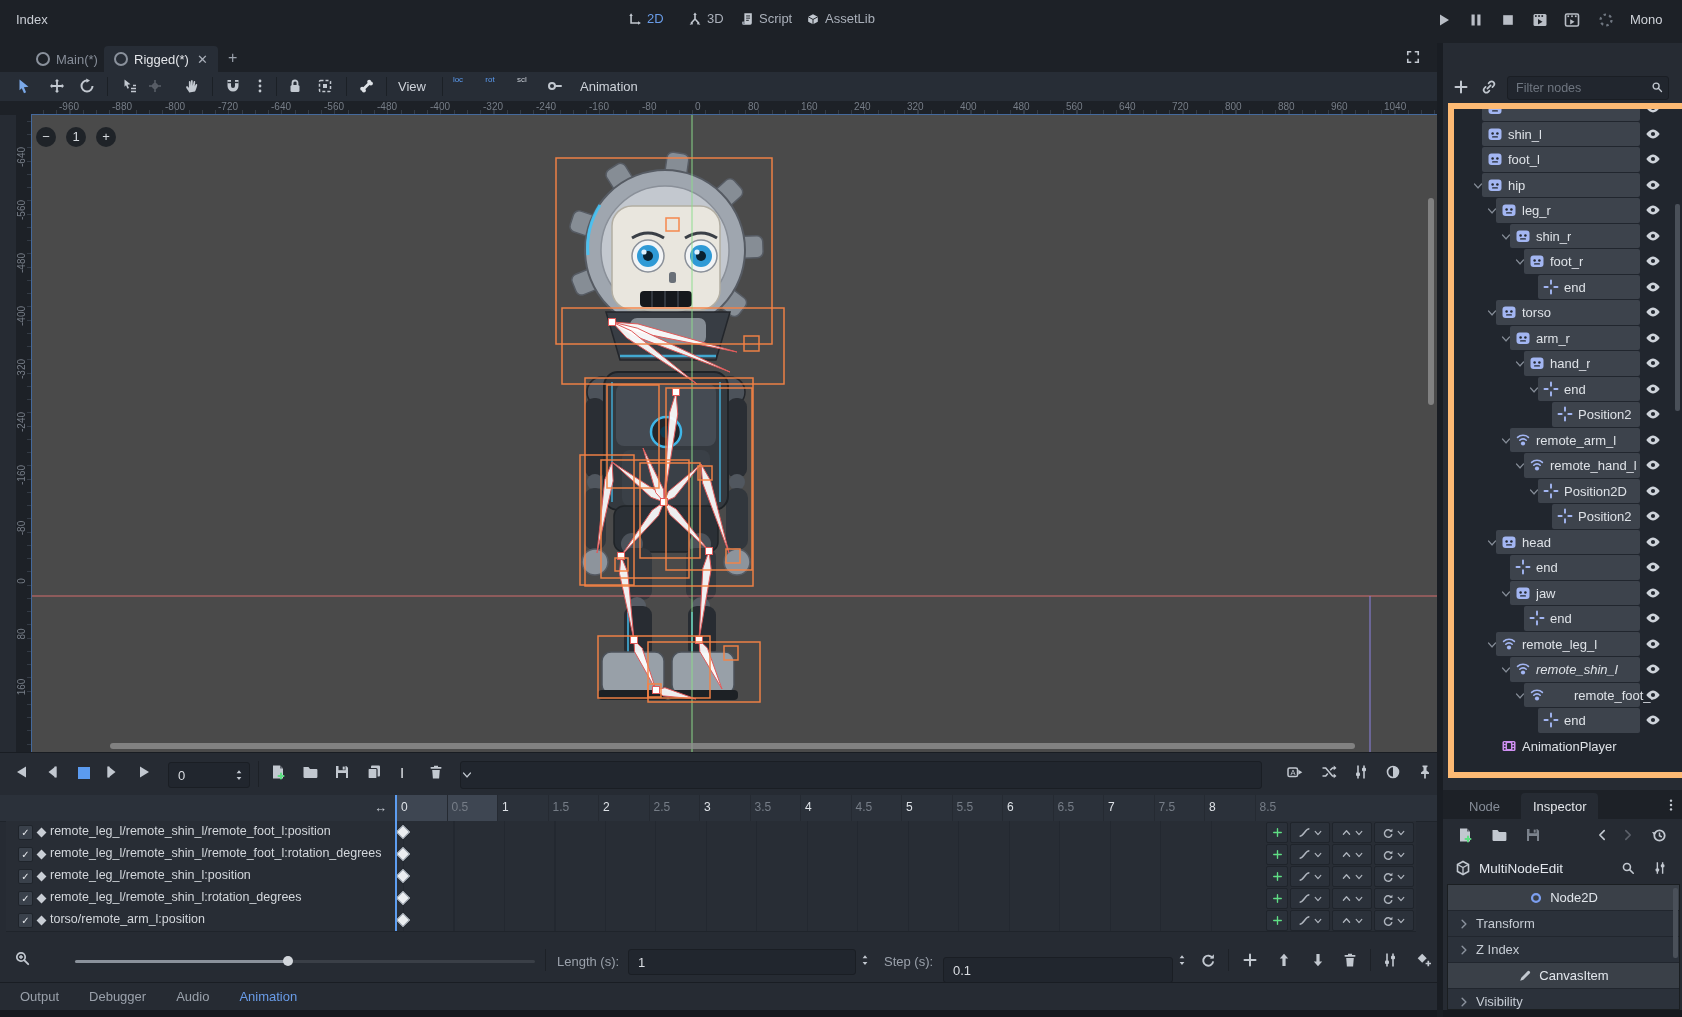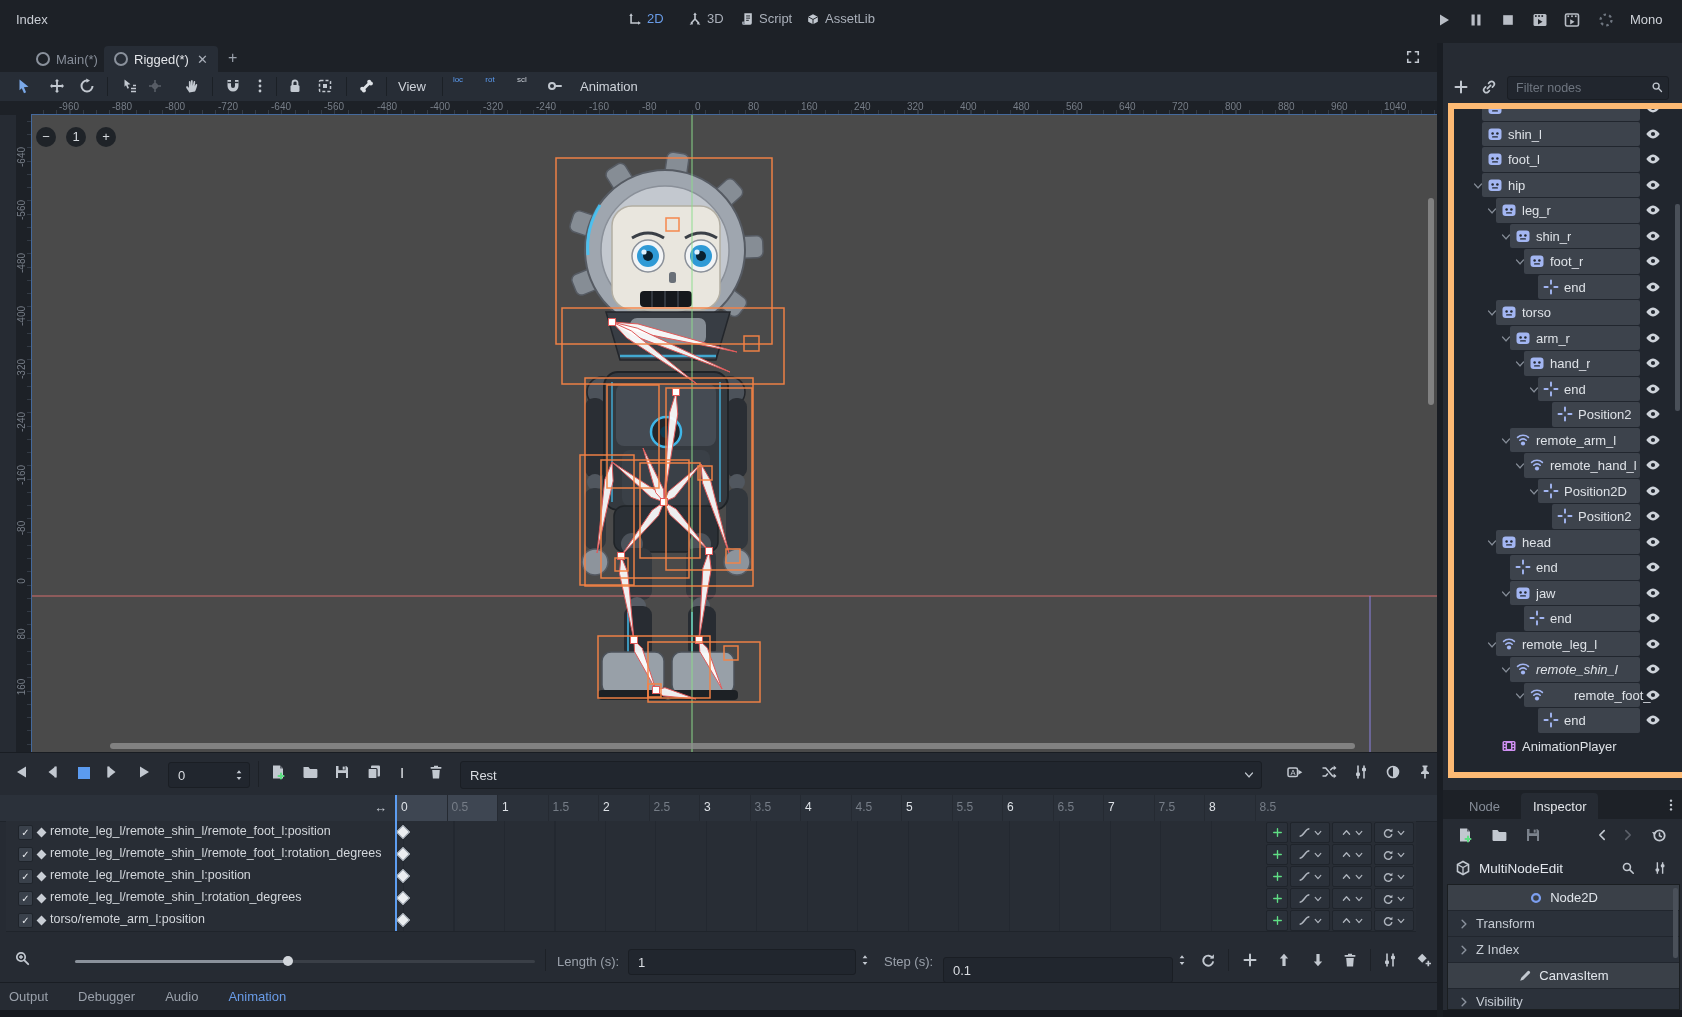--- a/index.html
+++ b/index.html
@@ -65,21 +65,21 @@
       background-image:repeating-linear-gradient(90deg,#232830 0,#232830 1px,transparent 1px,transparent 50.5px);
       background-position:6px 0;}
   .kf{position:absolute;top:6px;width:8px;height:8px;background:#eceef1;border:1px solid #9aa3ad;transform:rotate(45deg);}
   .tctrl{position:absolute;right:2px;top:1px;height:19px;display:flex;gap:2px;}
   .tcell{height:19px;background:#2b313a;border:1px solid #1f242b;border-radius:2px;display:flex;
       align-items:center;justify-content:center;gap:2px;color:#aeb4bd;}
   #playhead{position:absolute;left:395px;top:42px;width:2px;height:136px;background:#5d9df0;}
   .lbl{color:#9aa1ab;}
   
   #bottombar{left:0;top:982px;width:1437px;height:28px;background:#262b33;border-top:1px solid #191d23;
-      display:flex;align-items:center;gap:30px;padding-left:9px;box-sizing:border-box;}
+      display:flex;align-items:center;gap:30px;padding-left:20px;box-sizing:border-box;}
   .bbi{color:#9aa1ab;}
   .bbi.active{color:#699ce8;}
   #statusstrip{left:0;top:1010px;width:1682px;height:7px;background:#16191f;}
   
   #sepv{left:1437px;top:43px;width:6px;height:974px;background:#191d23;}
   #dock{left:1443px;top:43px;width:239px;height:965px;background:#262b33;}
   #docktabs{position:absolute;left:0;top:0;width:239px;height:29px;background:#1d2127;}
   .dtab{position:absolute;top:3px;height:26px;display:flex;align-items:center;padding:0 12px;
       border-radius:4px 4px 0 0;color:#868d98;}
   .dtab.active{background:#262b33;color:#e4e6ea;}
@@ -532,21 +532,20 @@
         </svg>
       </span>
     <span class="apbtn" style="left:400px;top:11px;font-size:15px;color:#dde1e6">I</span>
     <span class="apbtn ic" style="left:428px">
         <svg viewBox="0 0 16 16">
           <rect x="2.5" y="3" width="11" height="1.7" rx="0.8" fill="currentColor"></rect>
           <path d="M6 3V1.8h4V3M4.2 6h7.6l-.7 8.5H4.9z" fill="currentColor"></path>
         </svg>
       </span>
     <div class="apfield" style="left:460px;top:8px;width:800px;height:26px">
-      <span class="val">Rest</span>
       <span class="ic ic12" style="margin-right:6px">
           <svg viewBox="0 0 16 16">
             <path d="M3.5 5.5L8 10.5l4.5-5" fill="none" stroke="currentColor" stroke-width="1.9" stroke-linecap="round" stroke-linejoin="round"></path>
           </svg>
         </span>
     </div>
     <span class="apbtn ic" style="left:1287px">
         <svg viewBox="0 0 16 16">
           <rect x="1" y="4" width="9.5" height="8.5" rx="1.6" fill="none" stroke="currentColor" stroke-width="1.5"></rect>
           <text x="3.4" y="10.8" font-size="7.5" fill="currentColor" font-family="Liberation Sans,sans-serif">A</text>

